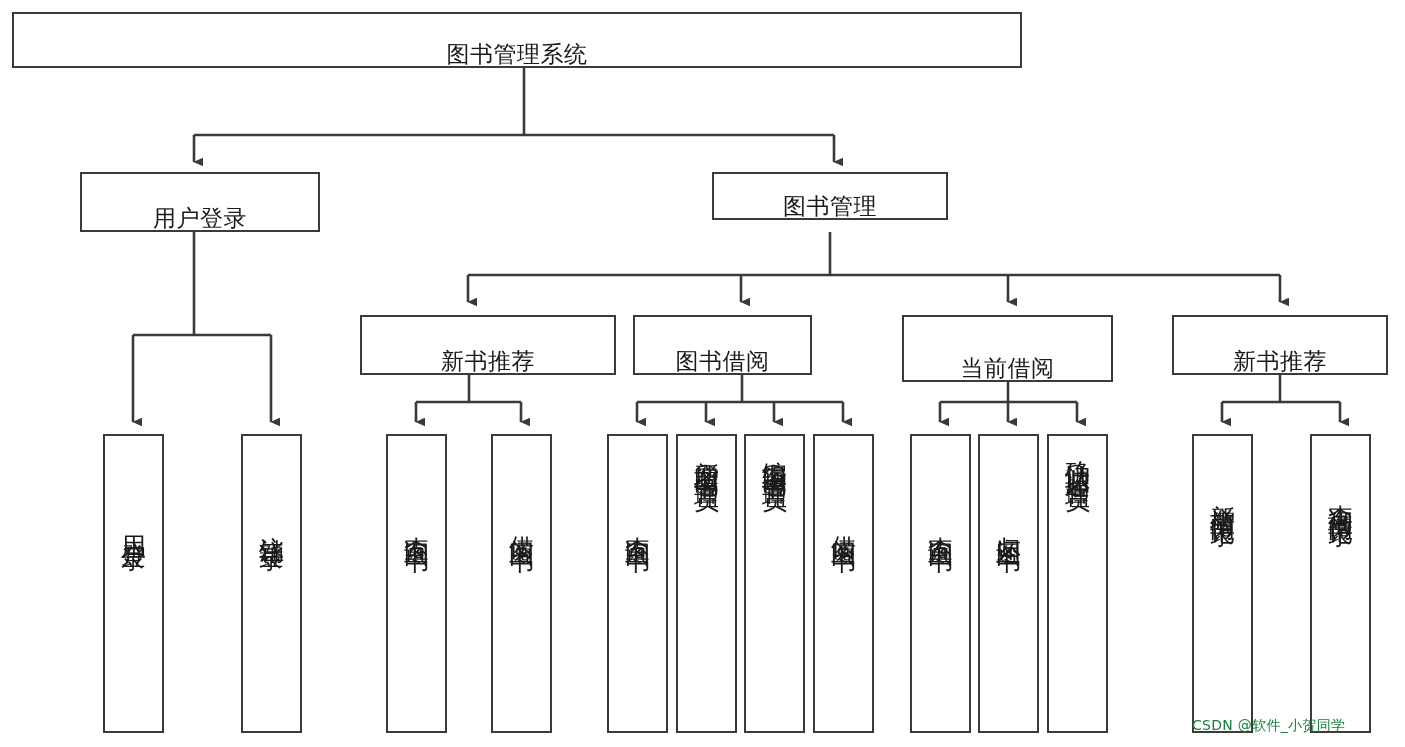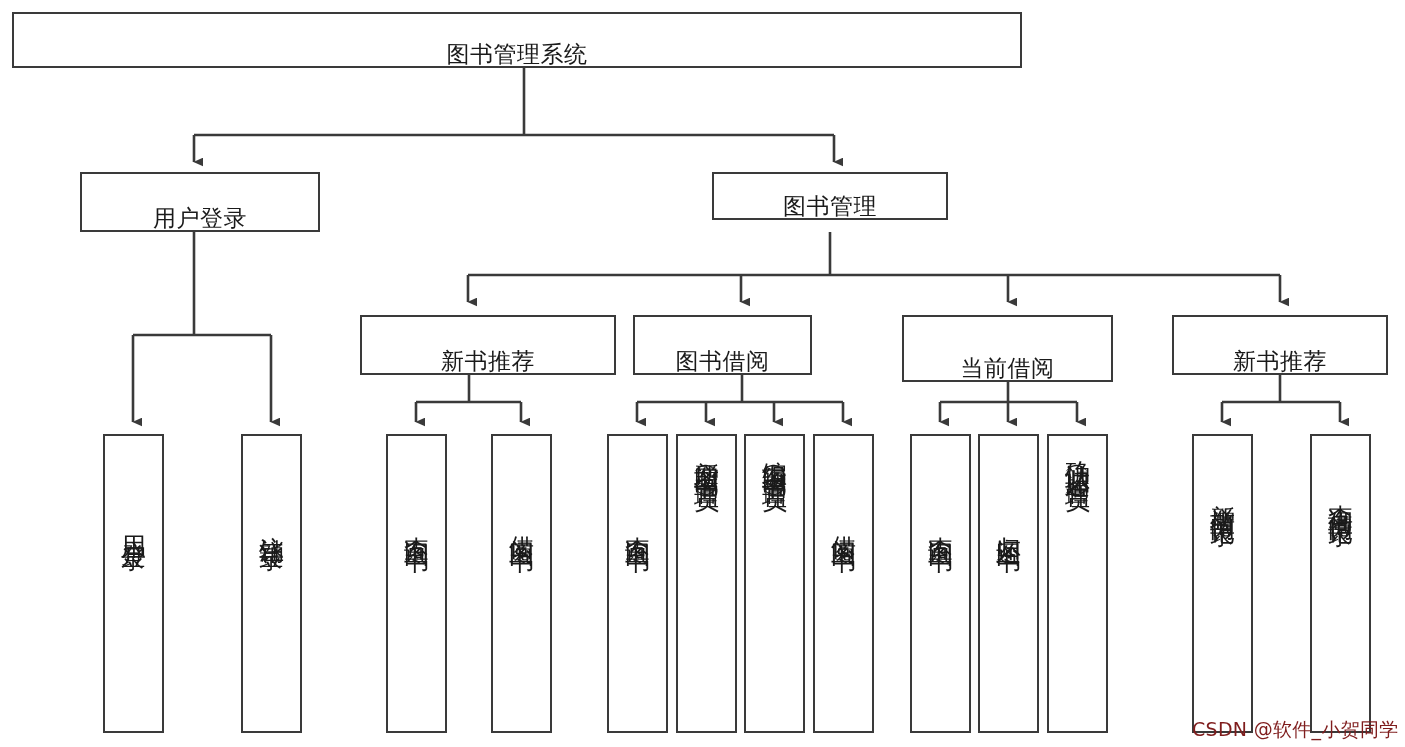--- a/index.html
+++ b/index.html
@@ -57,22 +57,22 @@
     font-size: 25px;
     letter-spacing: 4px;
     line-height: 1;
     white-space: nowrap;
   }
   .node.vert.mid .label {
     margin-top: 0;
   }
   .watermark {
     position: absolute;
-    color: #7f1d1d;
-    font-size: 19px;
+    color: #15803d;
+    font-size: 14px;
     white-space: nowrap;
     z-index: 5;
     letter-spacing: 0.3px;
   }
 </style>
 </head>
 <body>
 
 <div id="canvas">
 

